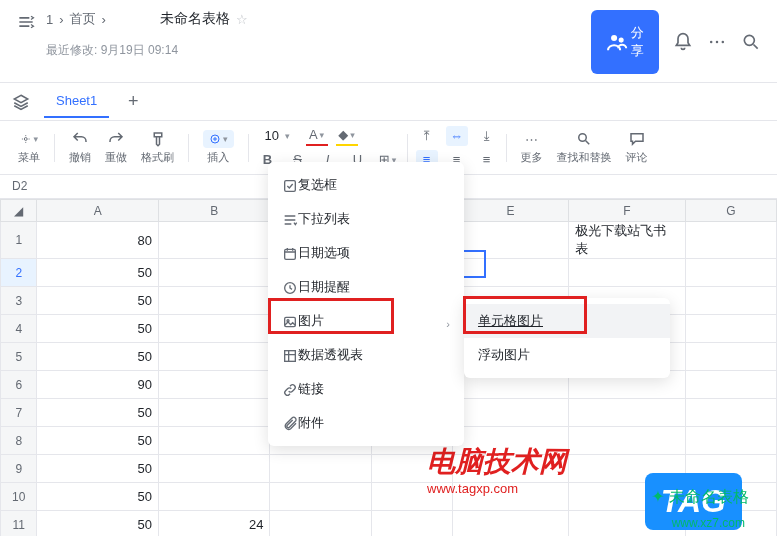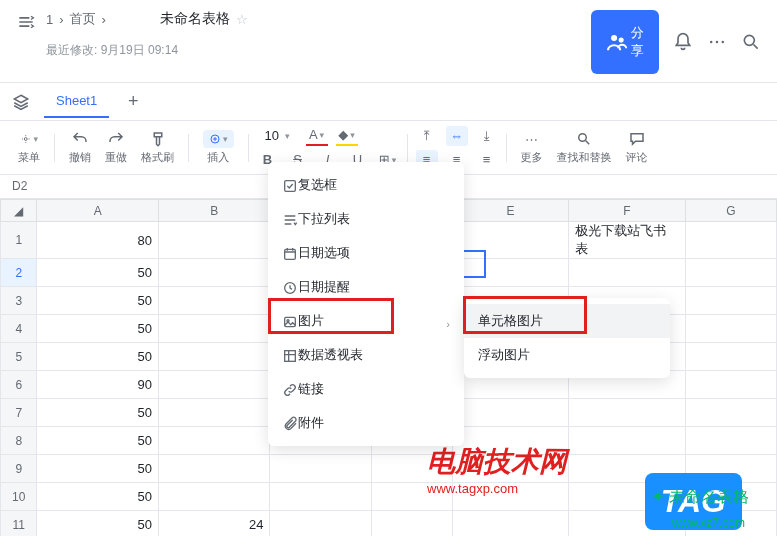--- a/index.html
+++ b/index.html
@@ -45,21 +45,21 @@
 .grid th.col-e { width: 115px; }
 .grid th.col-f { width: 115px; }
 .grid th.col-g { width: 90px; }
 .sel-cell { position: absolute; border: 2px solid #3370ff; pointer-events: none; }
 .dropdown { position: absolute; background: #fff; border-radius: 6px; box-shadow: 0 4px 16px rgba(0,0,0,0.12); padding: 6px 0; z-index: 10; }
 .dd-main { left: 268px; top: 162px; width: 196px; }
 .dd-item { display: flex; align-items: flex-end; padding: 8px 14px; gap: 0; font-size: 13px; color: #1f2329; cursor: pointer; position: relative; }
 .dd-item .arrow { margin-left: auto; color: #8f959e; font-size: 11px; }
 .dd-icon { width: 16px; height: 16px; color: #646a73; }
 .dd-sub { left: 464px; top: 298px; width: 206px; }
-.dd-item.sel { background: #f2f3f5; }
+.dd-item.sel { background: #f2f3f5; text-decoration: underline; }
 .highlight { position: absolute; border: 3px solid #e02020; pointer-events: none; z-index: 20; }
 .hl1 { left: 268px; top: 298px; width: 126px; height: 36px; }
 .hl2 { left: 463px; top: 296px; width: 124px; height: 38px; }
 .watermark { position: absolute; right: 20px; bottom: 20px; z-index: 5; pointer-events: none; }
 .wm-text { font-size: 28px; font-weight: bold; color: #e02020; font-style: italic; }
 .wm-url { font-size: 13px; color: #e02020; }
 .tag-badge { position: absolute; right: 35px; bottom: 6px; background: #1890ff; color: #fff; padding: 10px 16px; font-size: 32px; font-weight: bold; border-radius: 8px; z-index: 6; pointer-events: none; font-style: italic; }
 .jg-logo { position: absolute; right: 28px; bottom: 28px; z-index: 7; font-size: 16px; color: #00b96b; pointer-events: none; }
 .jg-url { position: absolute; right: 32px; bottom: 6px; font-size: 12px; color: #00b96b; z-index: 7; pointer-events: none; }
 svg { width: 100%; height: 100%; }

